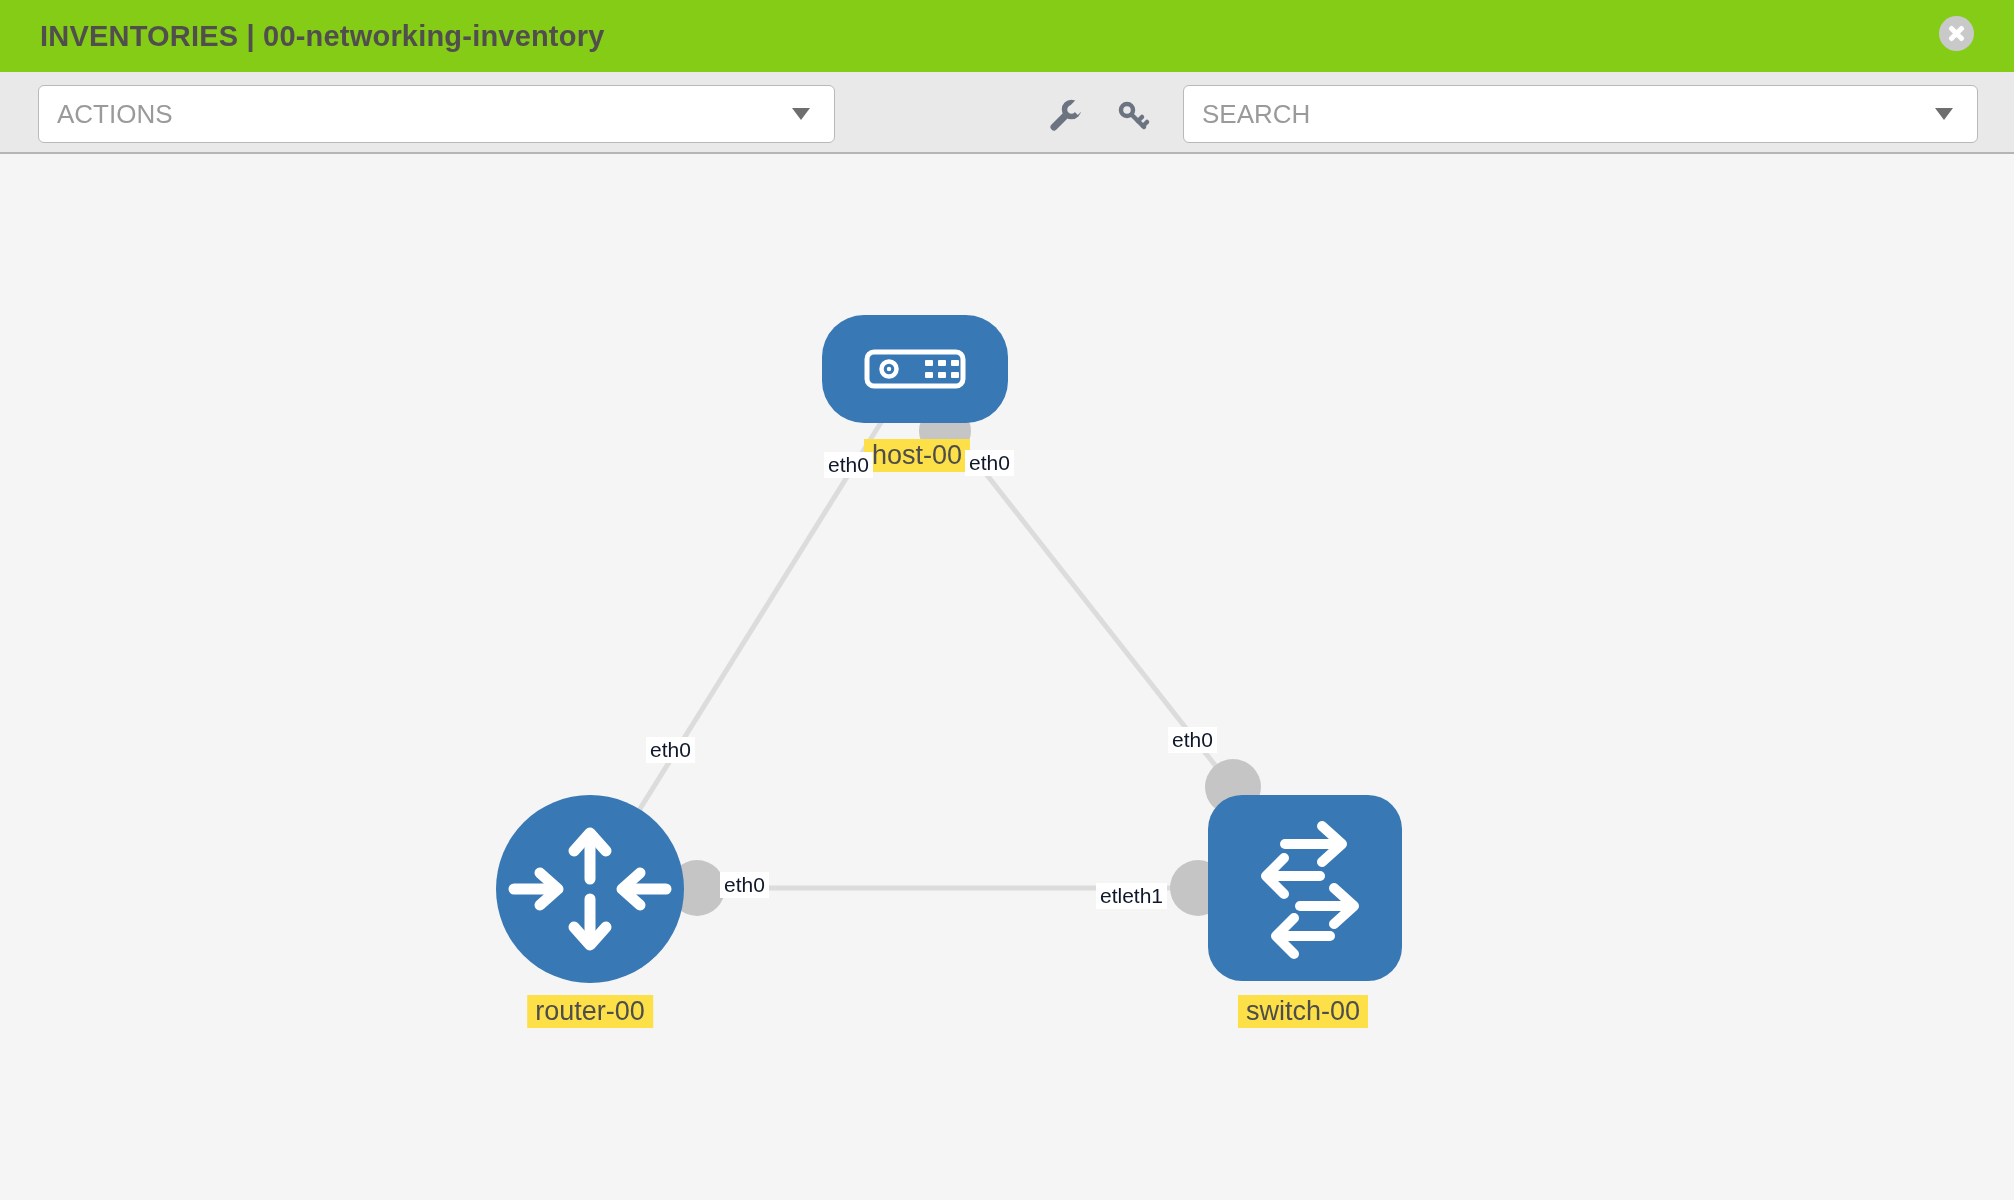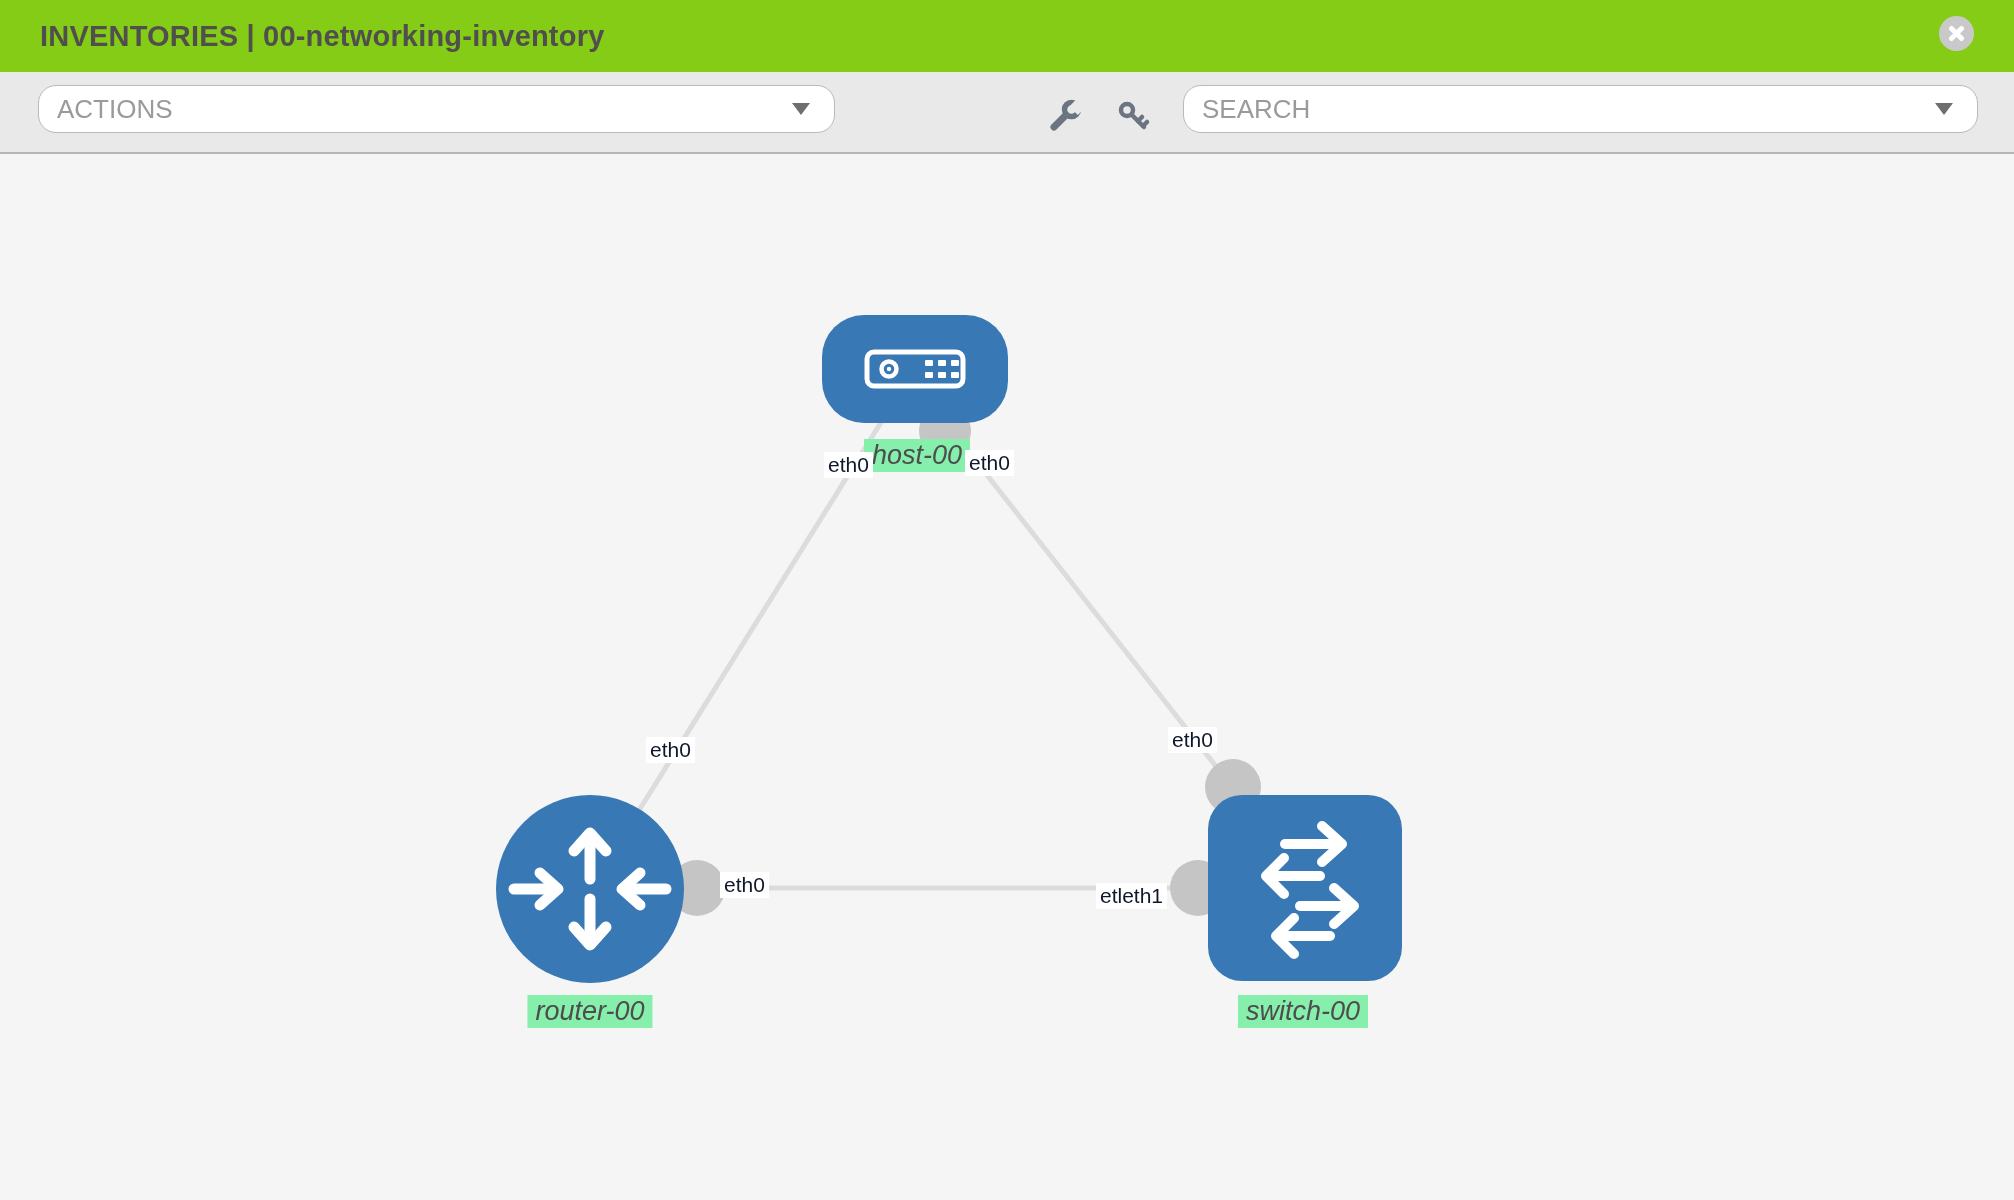--- a/index.html
+++ b/index.html
@@ -14,22 +14,22 @@
   .close-btn { position:absolute; left:1939px; top:16px; width:35px; height:35px;
     border-radius:50%; background:#c9c9c9; cursor:pointer; }
   .close-btn::before, .close-btn::after { content:""; position:absolute; left:8px; top:15px;
     width:19px; height:5px; border-radius:2px; background:#fff; }
   .close-btn::before { transform:rotate(45deg); }
   .close-btn::after  { transform:rotate(-45deg); }
 
   
   .toolbar { position:absolute; left:0; top:72px; width:2014px; height:82px;
     background:#e9e9e9; border-bottom:2px solid #b5b5b5; }
-  .select-box { position:absolute; top:13px; height:48px; background:#fff;
-    border:1px solid #b9b9b9; border-radius:18px; display:flex; align-items:center;
+  .select-box { position:absolute; top:13px; height:58px; background:#fff;
+    border:1px solid #b9b9b9; border-radius:6px; display:flex; align-items:center;
     padding-left:18px; font-size:26px; color:#9a9a9a; cursor:pointer; }
   .select-box .caret { position:absolute; right:24px; top:50%; transform:translateY(-50%);
     width:0; height:0; border-left:9px solid transparent; border-right:9px solid transparent;
     border-top:12px solid #6e6e6e; }
   #actions-box { left:38px; width:797px; }
   #search-box  { left:1183px; width:795px; }
   #search-input { border:none; outline:none; width:600px; font-size:26px; color:#be185d;
     background:transparent; font-family:"Liberation Sans","DejaVu Sans",sans-serif; }
   #search-input::placeholder { color:#9a9a9a; opacity:1; }
   .tool-icon { position:absolute; top:26px; width:36px; height:36px; cursor:pointer; }
@@ -38,22 +38,22 @@
 
   
   .canvas { position:absolute; left:0; top:154px; width:2014px; height:1046px;
     background:#f5f5f5; }
   .links-svg { position:absolute; left:0; top:0; z-index:0; }
   .port { position:absolute; border-radius:50%; background:#c5c5c5; z-index:1; }
   .node { position:absolute; z-index:2; cursor:pointer; }
   .node-shape { width:100%; height:100%; background:#3878b4; }
   .iface-label { position:absolute; z-index:3; background:#fff; color:#0f172a;
     font-size:21px; padding:1px 4px; white-space:nowrap; }
-  .node-label { position:absolute; z-index:3; background:#86efac; color:#4d4d4d;
-    font-size:27px; padding:1px 8px; transform:translateX(-50%); white-space:nowrap;font-style:italic; }
+  .node-label { position:absolute; z-index:3; background:#fde047; color:#4d4d4d;
+    font-size:27px; padding:1px 8px; transform:translateX(-50%); white-space:nowrap; }
 </style>
 </head>
 <body>
 
 <div id="app">
 
   <div class="header">
     <div class="header-title">INVENTORIES | 00-networking-inventory</div>
     <div class="close-btn"></div>
   </div>

